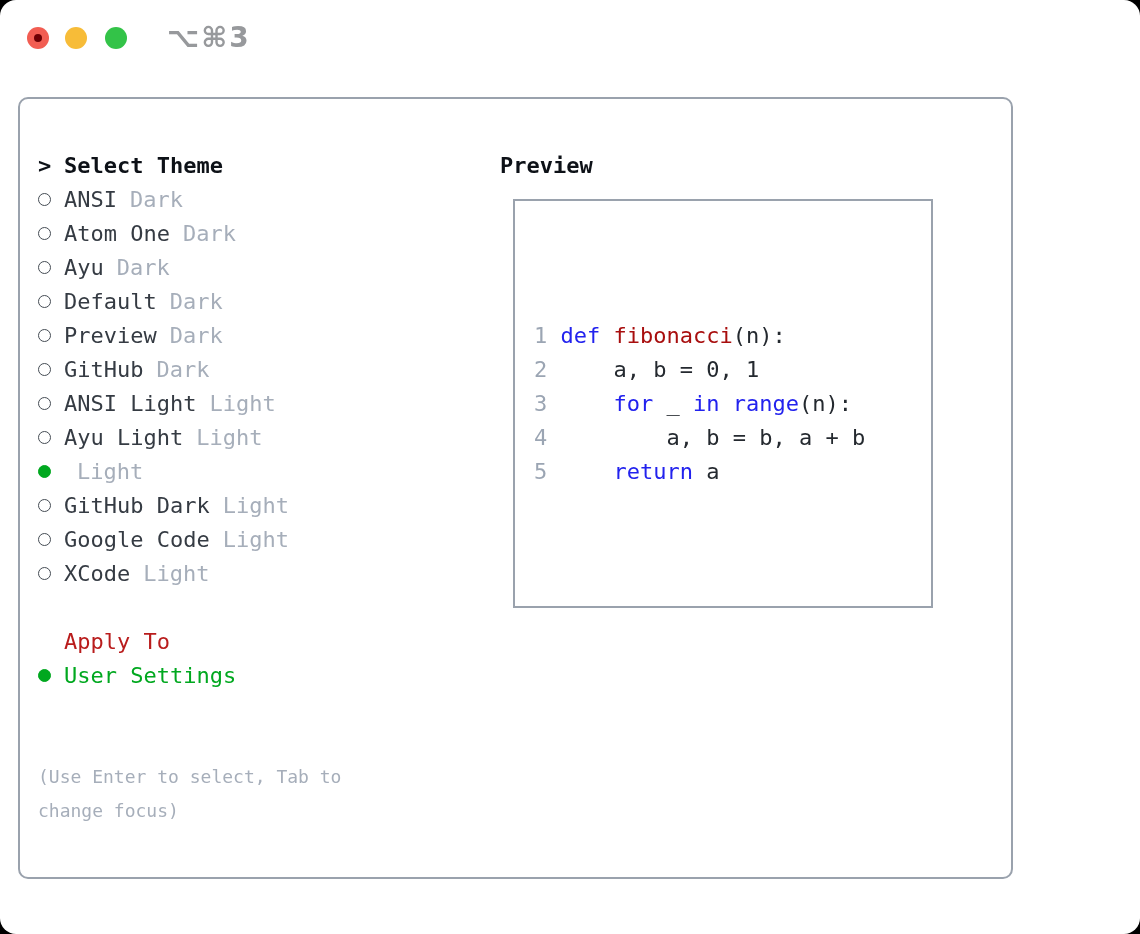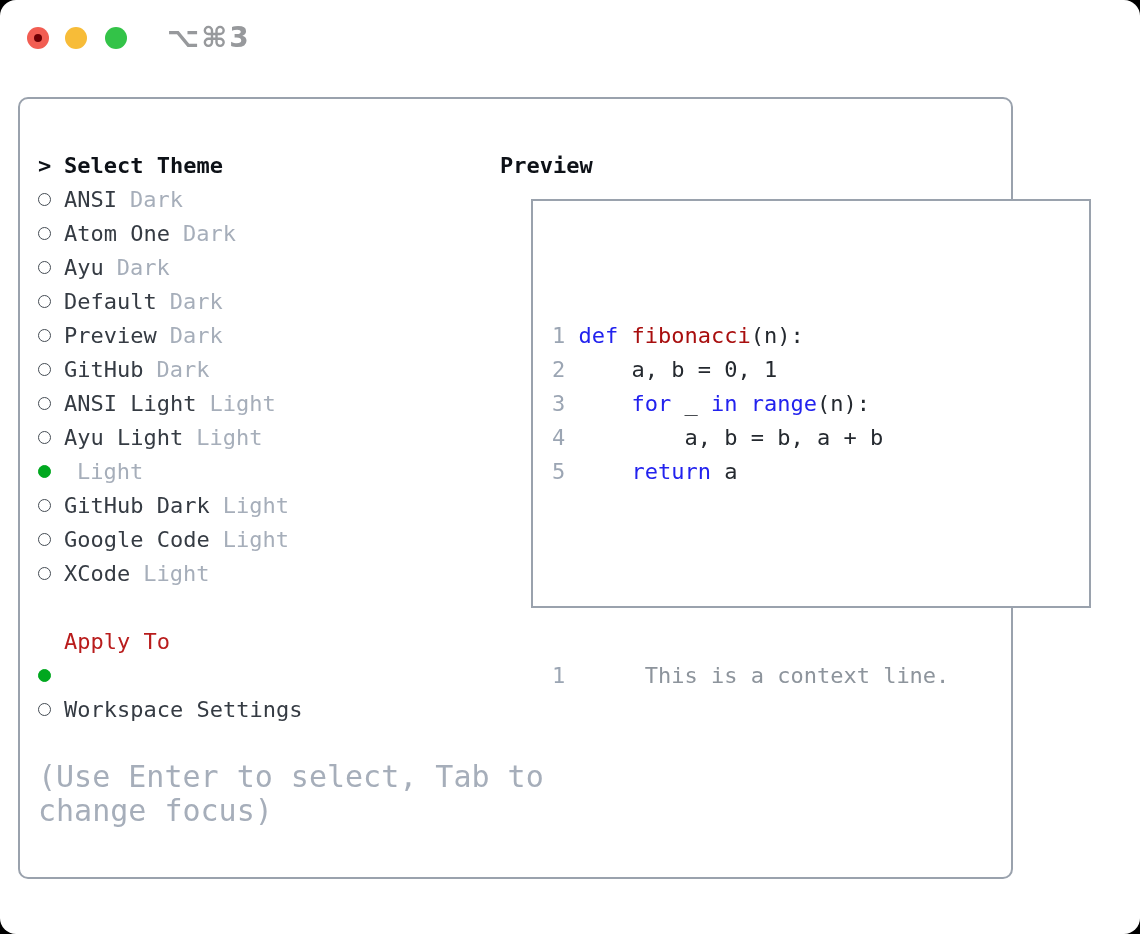--- a/index.html
+++ b/index.html
@@ -31,26 +31,26 @@
   .prompt{font-weight:bold;color:var(--header);}
   .hdr{font-weight:bold;color:var(--header);}
   .subhdr{color:#b91c1c;}
   .radio{width:13px;height:13px;border-radius:50%;border:1.5px solid #454c54;
     box-sizing:border-box;}
   .radio.on{background:var(--green);border-color:var(--green);}
   .name{color:var(--dark);}
   .name.sel{color:var(--green);}
   .tag{color:var(--muted);margin-left:13px;}
   .spacer{height:34px;}
-  .hint{position:absolute;left:38px;top:760px;font-size:30px;line-height:34px;
+  .hint{position:absolute;left:38px;top:760px;font-size:18px;line-height:34px;
     color:var(--muted);white-space:pre;}
   
   .preview-label{position:absolute;left:500px;top:148px;height:34px;display:flex;
     align-items:center;font-size:22px;font-weight:bold;color:var(--header);}
-  .preview-box{position:absolute;left:531px;top:199px;width:560px;height:409px;
+  .preview-box{position:absolute;left:513px;top:199px;width:420px;height:409px;
     border:2px solid var(--border);box-sizing:border-box;background:#fff;}
   .code{padding:50px 0 0 19px;font-size:22px;line-height:34px;white-space:pre;}
   .lnum{color:var(--lnum);}
   .tok-kw{color:var(--kw);}
   .tok-fn{color:var(--fn);}
   .tok-p{color:#24292f;}
   .dtext.ctx{color:var(--ctx);}
   .dtext.del{color:var(--del);}
   .dtext.add{color:var(--add);}
 </style>
@@ -86,30 +86,29 @@
         <div class="row"><span class="marker"><span class="radio"></span></span><span class="name">GitHub Dark</span><span class="tag">Light</span></div>
         <div class="row"><span class="marker"><span class="radio"></span></span><span class="name">Google Code</span><span class="tag">Light</span></div>
         <div class="row"><span class="marker"><span class="radio"></span></span><span class="name">XCode</span><span class="tag">Light</span></div>
       </div>
     <div class="spacer"></div>
     <div class="row">
       <span class="marker"></span>
       <span class="subhdr">Apply To</span>
     </div>
     <div id="apply-items">
-        <div class="row"><span class="marker"><span class="radio on"></span></span></div>
-        <div class="row"><span class="marker"><span class="radio"></span></span><span class="name">Workspace Settings</span></div>
+        <div class="row"><span class="marker"><span class="radio on"></span></span><span class="name sel">User Settings</span></div>
       </div>
   </div>
 
   <div class="hint" id="hint-lines"><div>(Use Enter to select, Tab to</div><div>change focus)</div></div>
 
   <div class="preview-label">Preview</div>
 
   <div class="preview-box">
     <div class="code">
       <div id="code-lines"><div><span class="lnum">1</span> <span class="tok-kw">def</span><span class="tok-p"> </span><span class="tok-fn">fibonacci</span><span class="tok-p">(n):</span></div><div><span class="lnum">2</span> <span class="tok-p">    a, b = 0, 1</span></div><div><span class="lnum">3</span> <span class="tok-p">    </span><span class="tok-kw">for</span><span class="tok-p"> _ </span><span class="tok-kw">in</span><span class="tok-p"> </span><span class="tok-kw">range</span><span class="tok-p">(n):</span></div><div><span class="lnum">4</span> <span class="tok-p">        a, b = b, a + b</span></div><div><span class="lnum">5</span> <span class="tok-p">    </span><span class="tok-kw">return</span><span class="tok-p"> a</span></div></div>
       <div class="spacer"></div>
-      <div id="diff-lines"><div><span class="lnum">1</span><span class="dtext ctx">      This is a context line.</span></div></div>
+      <div id="diff-lines"></div>
     </div>
   </div>
 
 </div>
 
 </body></html>

